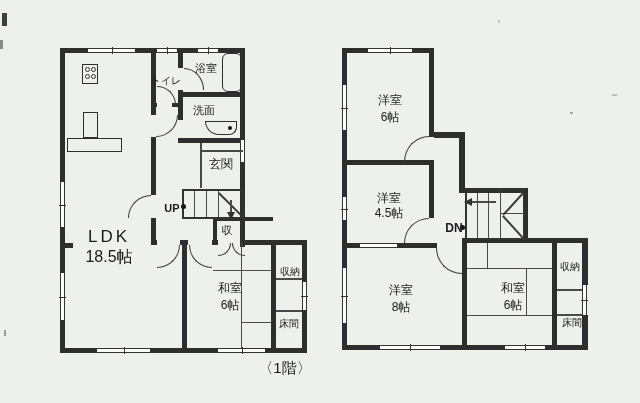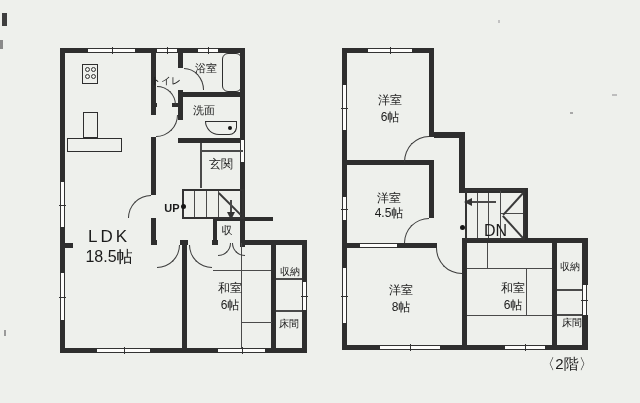--- a/index.html
+++ b/index.html
@@ -189,26 +189,26 @@
   <div class="lbl" style="left:186px;top:104px;width:36px;font-size:11px;">洗面</div>
   <div class="lbl" style="left:203px;top:158px;width:36px;font-size:12px;">玄関</div>
   <div class="lbl" style="left:161px;top:202px;width:22px;font-size:11px;font-weight:bold;">UP</div>
   <div class="lbl" style="left:216px;top:224px;width:22px;font-size:11px;">収</div>
   <div class="lbl" style="left:82px;top:228px;width:54px;font-size:17px;letter-spacing:3px;">LDK</div>
   <div class="lbl" style="left:82px;top:248px;width:54px;font-size:16px;">18.5帖</div>
   <div class="lbl" style="left:211px;top:282px;width:38px;font-size:12px;">和室</div>
   <div class="lbl" style="left:213px;top:299px;width:34px;font-size:12px;">6帖</div>
   <div class="lbl" style="left:276px;top:266px;width:28px;font-size:10px;">収納</div>
   <div class="lbl" style="left:275px;top:318px;width:28px;font-size:10px;">床間</div>
+  <div class="lbl" style="left:253px;top:360px;width:64px;font-size:15px;">〈1階〉</div>
 
   <div class="lbl" style="left:371px;top:94px;width:38px;font-size:12px;">洋室</div>
   <div class="lbl" style="left:373px;top:111px;width:34px;font-size:12px;">6帖</div>
   <div class="lbl" style="left:370px;top:192px;width:38px;font-size:12px;">洋室</div>
   <div class="lbl" style="left:369px;top:207px;width:40px;font-size:12px;">4.5帖</div>
-  <div class="lbl" style="left:443px;top:222px;width:22px;font-size:16px;font-weight:normal;margin-left:41px;">DN</div>
+  <div class="lbl" style="left:443px;top:222px;width:22px;font-size:12px;font-weight:bold;">DN</div>
   <div class="lbl" style="left:382px;top:284px;width:38px;font-size:12px;">洋室</div>
   <div class="lbl" style="left:384px;top:301px;width:34px;font-size:12px;">8帖</div>
   <div class="lbl" style="left:494px;top:282px;width:38px;font-size:12px;">和室</div>
   <div class="lbl" style="left:496px;top:299px;width:34px;font-size:12px;">6帖</div>
   <div class="lbl" style="left:556px;top:261px;width:28px;font-size:10px;">収納</div>
   <div class="lbl" style="left:558px;top:317px;width:28px;font-size:10px;">床間</div>
-  <div class="lbl" style="left:535px;top:356px;width:64px;font-size:15px;">〈2階〉</div>
 </div>
 
 </body></html>

